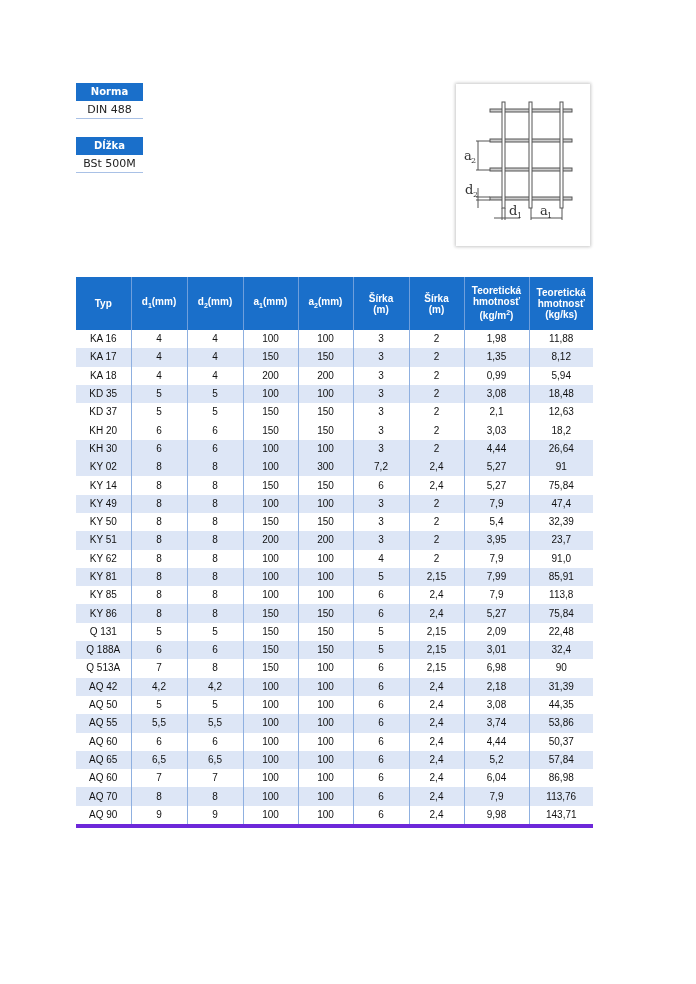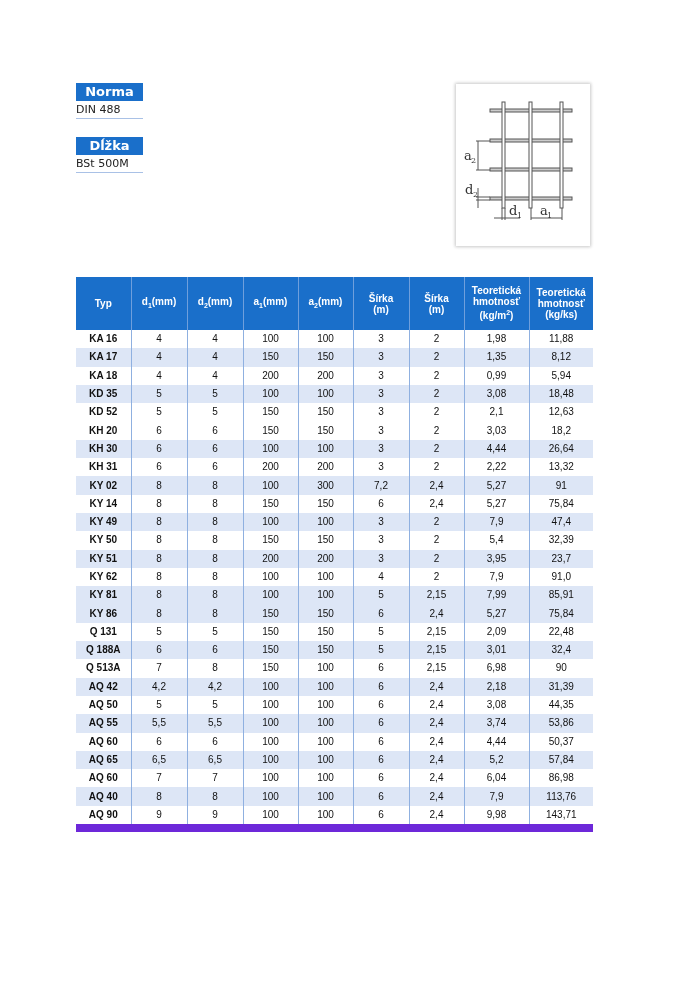--- a/index.html
+++ b/index.html
@@ -3,26 +3,26 @@
 <meta charset="utf-8">
 <style>
   html, body { margin: 0; padding: 0; }
   body {
     width: 696px; height: 984px; background: #ffffff; position: relative;
     font-family: "Liberation Sans", sans-serif; color: #111;
     overflow: hidden;
   }
   .spec-block { position: absolute; left: 76px; width: 67px; }
   .spec-label {
-    background: #1a6fca; color: #fff; font-weight: bold; font-size: 13px;
+    background: #1a6fca; color: #fff; font-weight: bold; font-size: 10px;
     text-align: center; height: 18px; line-height: 18px;
     font-family: "DejaVu Sans", sans-serif;
   }
   .spec-value {
-    font-size: 11px; height: 17px; line-height: 17px;
+    font-size: 11px; text-align: center; height: 17px; line-height: 17px;
     border-bottom: 1px solid #a9c1e6; color: #222;
     font-family: "DejaVu Sans", sans-serif;
   }
   .diagram {
     position: absolute; left: 456px; top: 84px; width: 134px; height: 162px;
     background: #fff; box-shadow: 0 0 3px 1px #c9c9c9;
   }
   table.mesh {
     position: absolute; left: 76px; top: 277px; width: 517px;
     border-collapse: collapse; table-layout: fixed;
@@ -34,25 +34,25 @@
     border-left: 1px solid #6f9fdc; border-right: 1px solid #6f9fdc;
     text-align: center; vertical-align: middle;
   }
   table.mesh th:first-child { border-left: none; }
   table.mesh th:last-child { border-right: none; }
   table.mesh td {
     font-size: 10px; text-align: center; height: 18.3px; padding: 0;
     border-left: 1px solid #8fb0e0; border-right: 1px solid #8fb0e0;
     line-height: 18px; color: #111;
   }
-  table.mesh td:first-child { border-left: none; font-weight: bold; }
+  table.mesh td:first-child { border-left: none; font-weight: normal; }
   table.mesh td:last-child { border-right: none; }
   table.mesh tr.odd td { background: #ffffff; }
   table.mesh tr.even td { background: #dde6f6; }
-  table.mesh tr.last td { border-bottom: 8px solid #6d28d9; }
+  table.mesh tr.last td { border-bottom: 4px solid #6d28d9; }
   sub, sup { font-size: 7px; }
 </style>
 </head>
 <body>
 
 <div class="spec-block" style="top:83px;">
   <div class="spec-label">Norma</div>
   <div class="spec-value">DIN 488</div>
 </div>
 <div class="spec-block" style="top:137px;">
@@ -166,21 +166,21 @@
         <td>5</td>
         <td>5</td>
         <td>100</td>
         <td>100</td>
         <td>3</td>
         <td>2</td>
         <td>3,08</td>
         <td>18,48</td>
       </tr>
       <tr class="odd">
-        <td>KD 52</td>
+        <td>KD 37</td>
         <td>5</td>
         <td>5</td>
         <td>150</td>
         <td>150</td>
         <td>3</td>
         <td>2</td>
         <td>2,1</td>
         <td>12,63</td>
       </tr>
       <tr class="odd">
@@ -197,31 +197,20 @@
       <tr class="even">
         <td>KH 30</td>
         <td>6</td>
         <td>6</td>
         <td>100</td>
         <td>100</td>
         <td>3</td>
         <td>2</td>
         <td>4,44</td>
         <td>26,64</td>
-      </tr>
-      <tr class="odd">
-        <td>KH 31</td>
-        <td>6</td>
-        <td>6</td>
-        <td>200</td>
-        <td>200</td>
-        <td>3</td>
-        <td>2</td>
-        <td>2,22</td>
-        <td>13,32</td>
       </tr>
       <tr class="even">
         <td>KY 02</td>
         <td>8</td>
         <td>8</td>
         <td>100</td>
         <td>300</td>
         <td>7,2</td>
         <td>2,4</td>
         <td>5,27</td>
@@ -286,20 +275,31 @@
         <td>KY 81</td>
         <td>8</td>
         <td>8</td>
         <td>100</td>
         <td>100</td>
         <td>5</td>
         <td>2,15</td>
         <td>7,99</td>
         <td>85,91</td>
       </tr>
+      <tr class="odd">
+        <td>KY 85</td>
+        <td>8</td>
+        <td>8</td>
+        <td>100</td>
+        <td>100</td>
+        <td>6</td>
+        <td>2,4</td>
+        <td>7,9</td>
+        <td>113,8</td>
+      </tr>
       <tr class="even">
         <td>KY 86</td>
         <td>8</td>
         <td>8</td>
         <td>150</td>
         <td>150</td>
         <td>6</td>
         <td>2,4</td>
         <td>5,27</td>
         <td>75,84</td>
@@ -397,21 +397,21 @@
         <td>7</td>
         <td>7</td>
         <td>100</td>
         <td>100</td>
         <td>6</td>
         <td>2,4</td>
         <td>6,04</td>
         <td>86,98</td>
       </tr>
       <tr class="even">
-        <td>AQ 40</td>
+        <td>AQ 70</td>
         <td>8</td>
         <td>8</td>
         <td>100</td>
         <td>100</td>
         <td>6</td>
         <td>2,4</td>
         <td>7,9</td>
         <td>113,76</td>
       </tr>
       <tr class="odd last">

